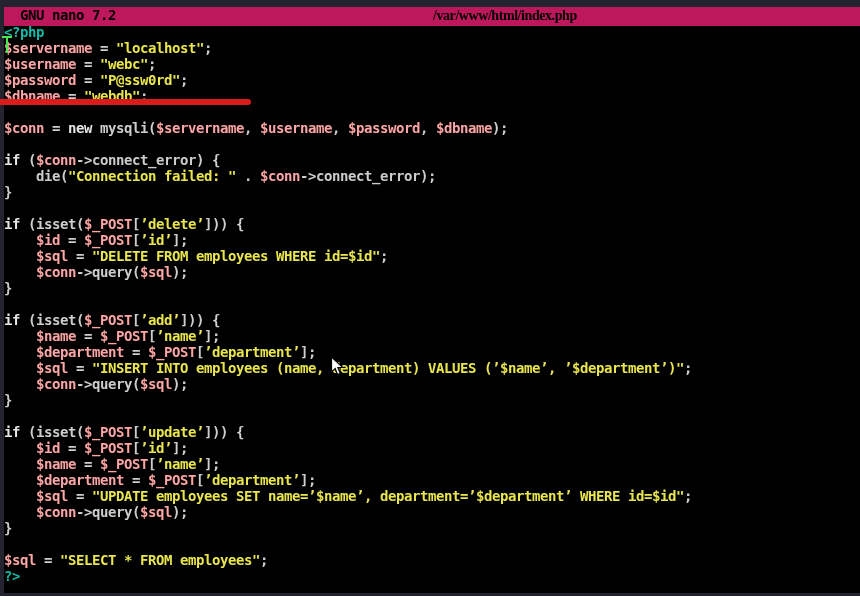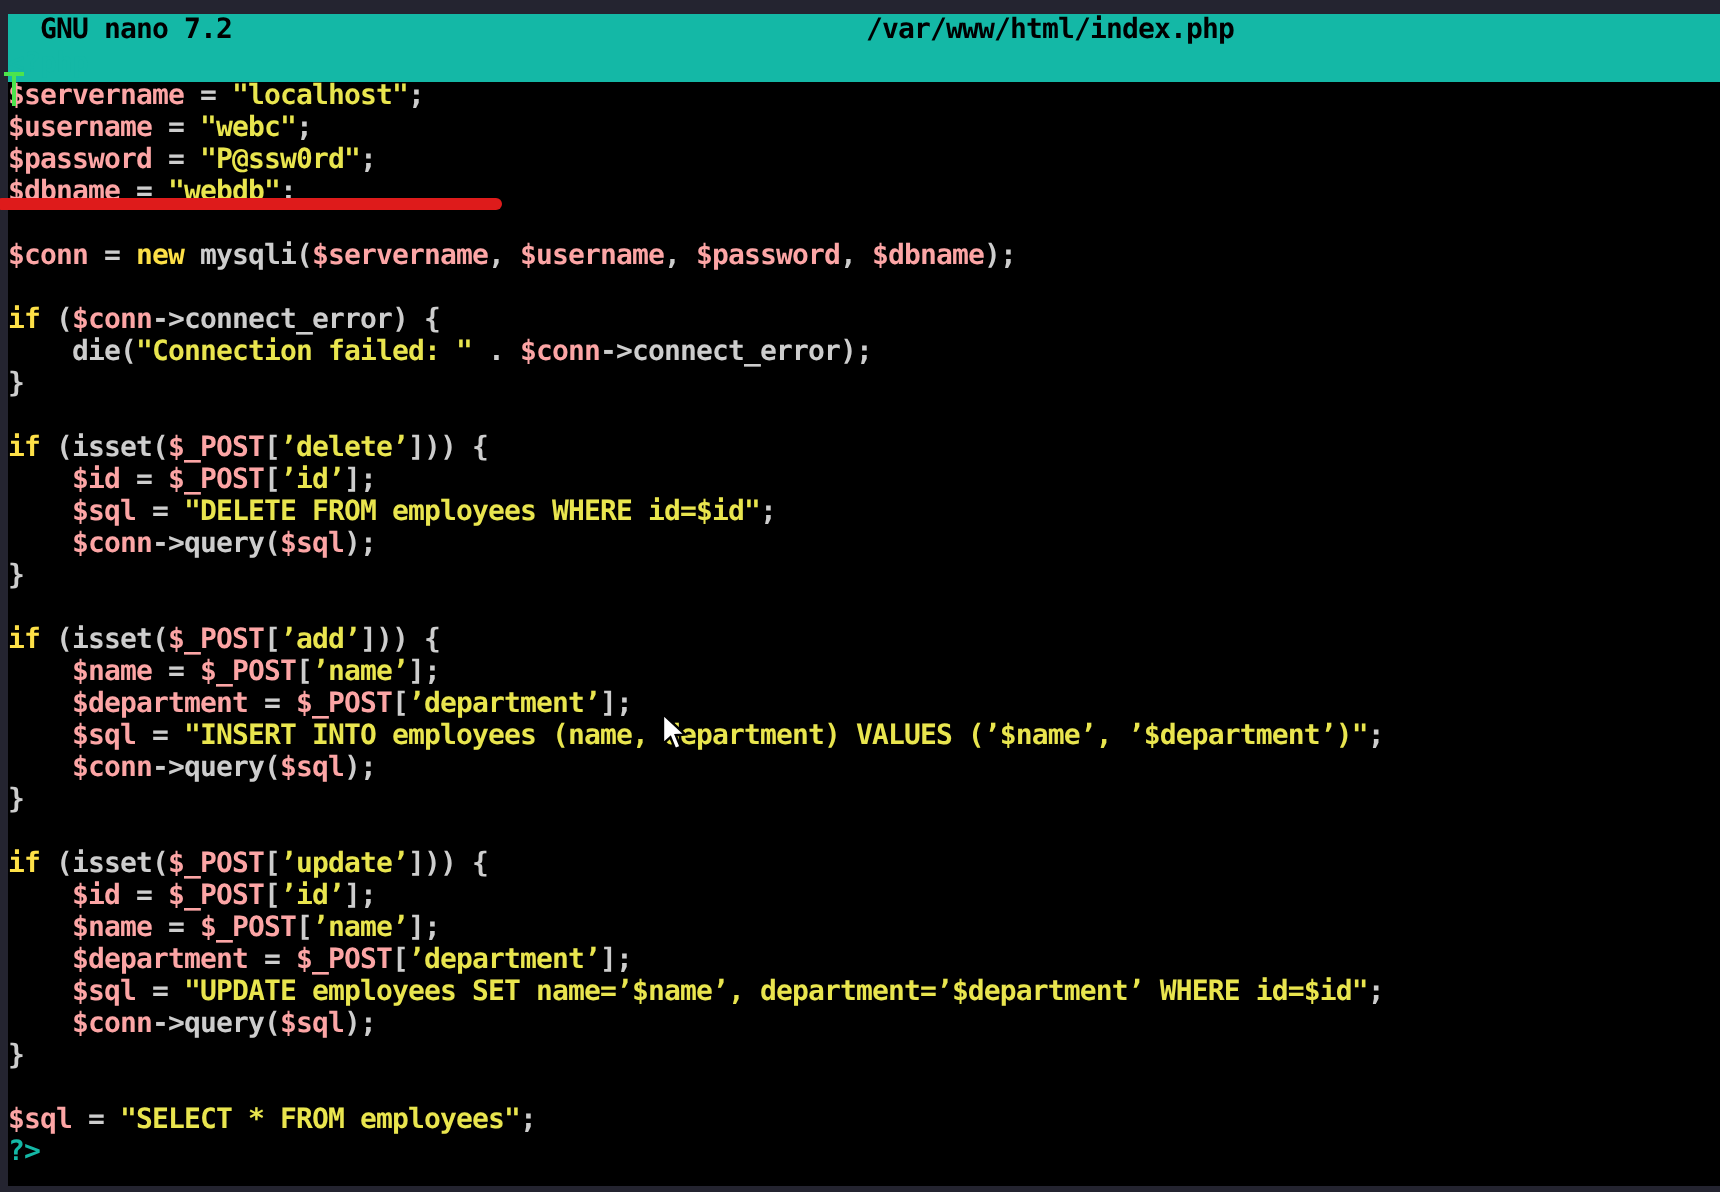--- a/index.html
+++ b/index.html
@@ -4,33 +4,33 @@
 <style>
   * { margin:0; padding:0; box-sizing:border-box; }
   html,body { width:860px; height:596px; overflow:hidden; background:#242430;
               font-family:"DejaVu Sans Mono", "Liberation Mono", monospace; }
   #screen { position:relative; width:860px; height:596px; background:#242430; }
 
   
   #term { position:absolute; left:4px; top:7px; right:0; bottom:3px; background:#000; }
 
   
-  #titlebar { position:absolute; left:4px; top:7px; right:0; height:34px;
-              background:#14b8a6; color:#000; font-weight:bold; font-size:14px;
+  #titlebar { position:absolute; left:4px; top:7px; right:0; height:19px;
+              background:#be185d; color:#000; font-weight:bold; font-size:14px;
               line-height:17px; letter-spacing:-0.43px; white-space:pre; }
   #app-version { position:absolute; left:16px; top:0; }
-  #file-path   { position:absolute; left:429px; top:0; }
+  #file-path   { position:absolute; left:429px; top:0;font-family:Liberation Serif, serif; }
 
   
   #code { position:absolute; left:4px; top:24px; right:0; bottom:0;
           font-size:14px; font-weight:bold; letter-spacing:-0.43px; }
   .line { height:16px; line-height:16px; white-space:pre; color:#cdcdcd; }
   .sg-d { color:#cdcdcd; }
   .sg-v { color:#fca5a5; }
-  .sg-k { color:#fde047; }
+  .sg-k { color:#e5e5e5; }
   .sg-s { color:#e9e54e; }
   .sg-g { color:#14b8a6; }
 
   
   #caret { position:absolute; left:2px; top:36px; width:10px; height:17px; pointer-events:none; }
   #caret .bar  { position:absolute; left:0; top:0; width:10px; height:2px; background:#4ce44c; }
   #caret .stem { position:absolute; left:4px; top:0; width:2px; height:17px; background:#4ce44c; }
 
   
   #red-underline { position:absolute; left:-2px; top:99px; width:253px; height:6px;

